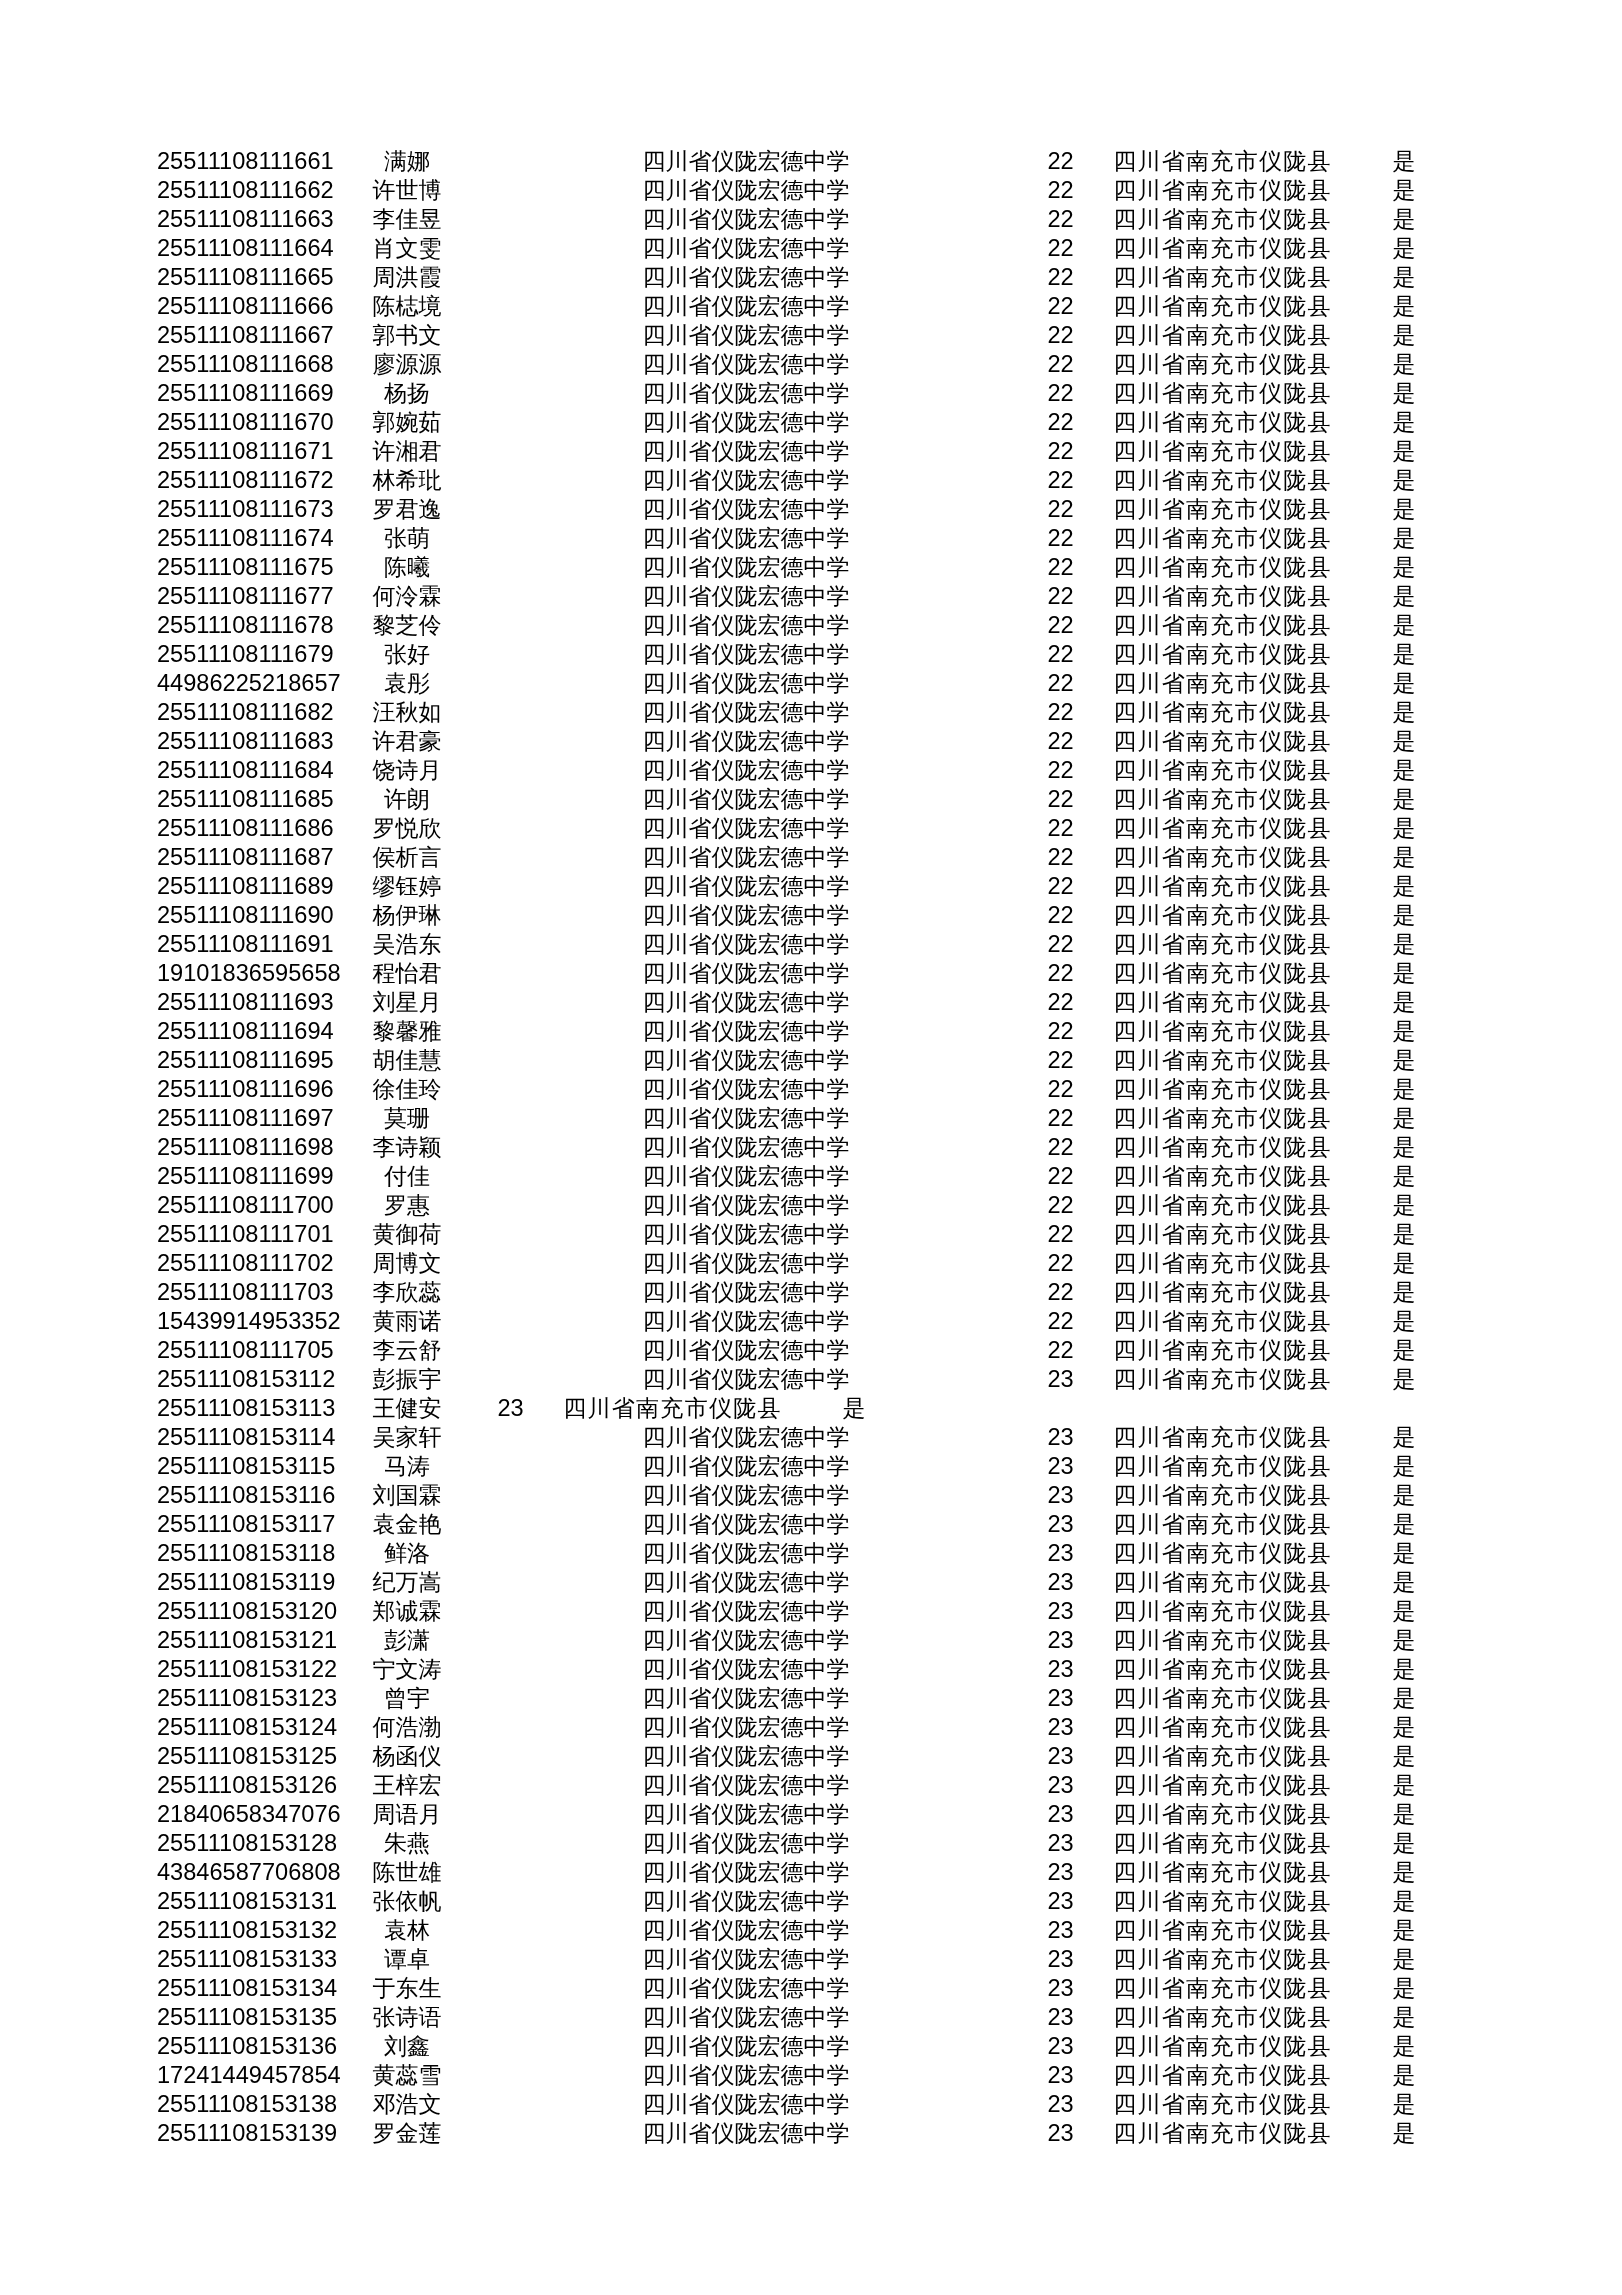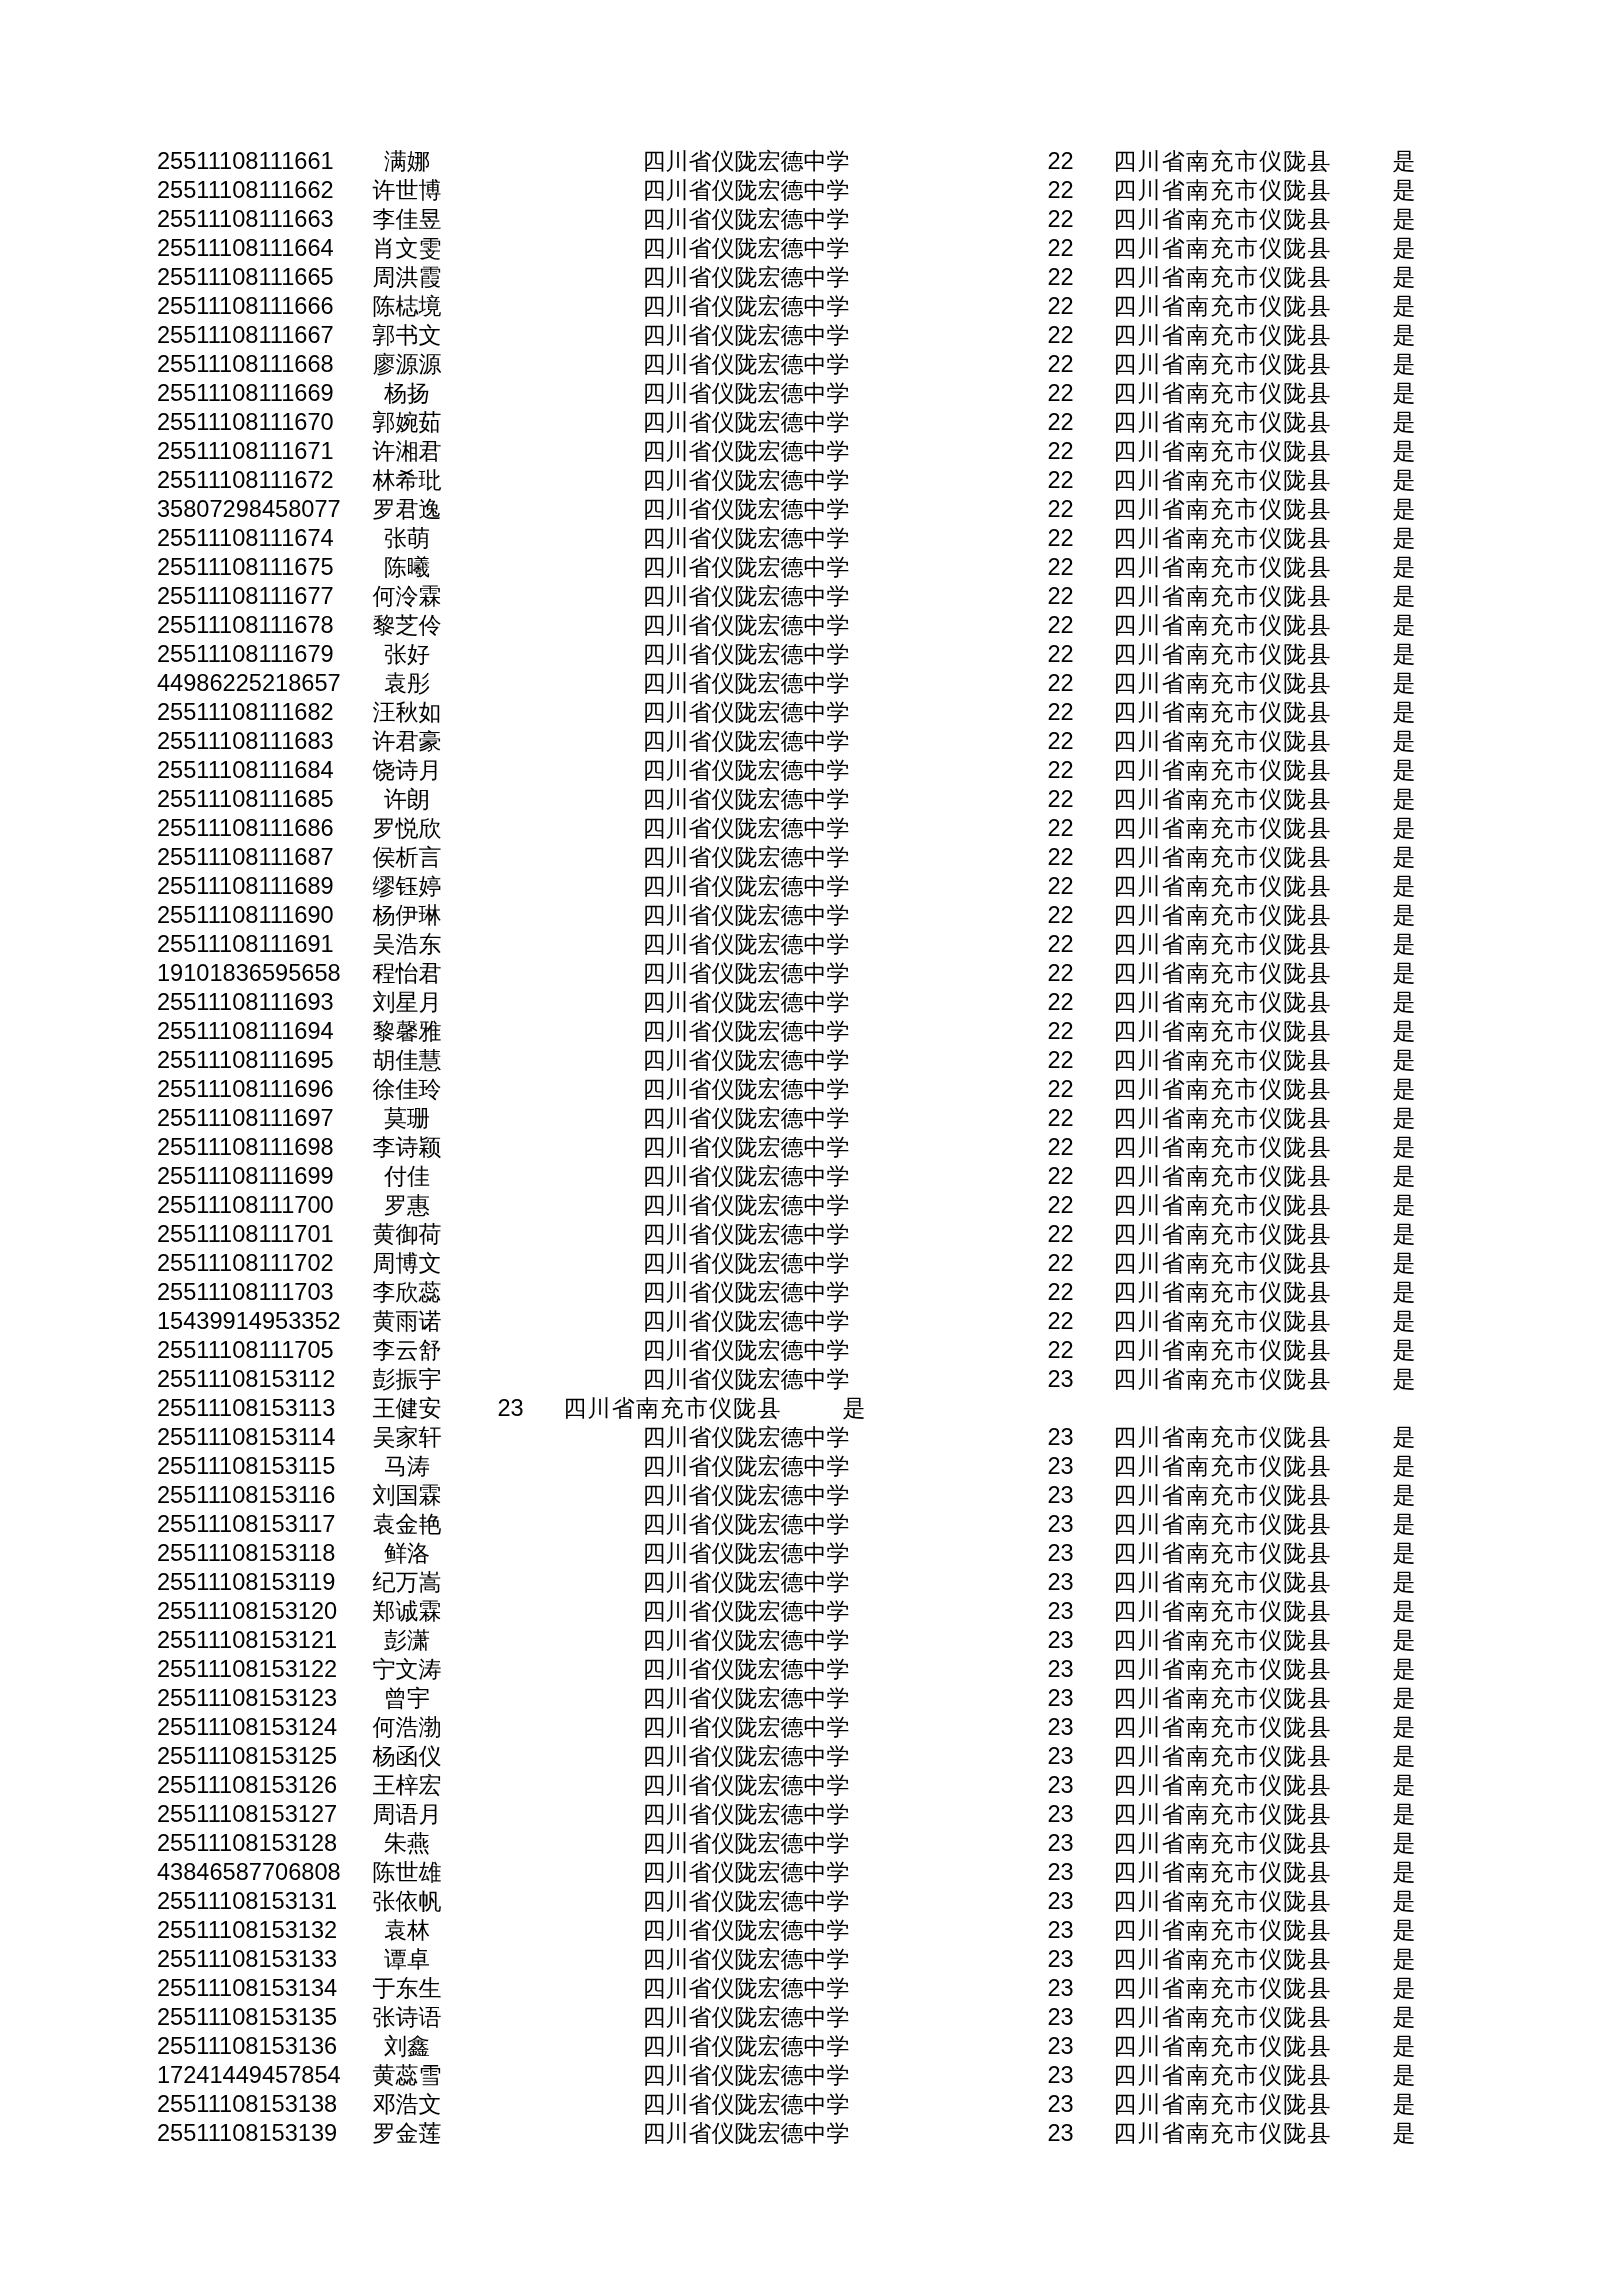--- a/index.html
+++ b/index.html
@@ -151,21 +151,21 @@
         <div class="cell c-margin"></div>
         <div class="cell c-id">25511108111672</div>
         <div class="cell c-name">林希玭</div>
         <div class="cell c-school">四川省仪陇宏德中学</div>
         <div class="cell c-num">22</div>
         <div class="cell c-county">四川省南充市仪陇县</div>
         <div class="cell c-flag">是</div>
       </div>
       <div class="row">
         <div class="cell c-margin"></div>
-        <div class="cell c-id">35807298458077</div>
+        <div class="cell c-id">25511108111673</div>
         <div class="cell c-name">罗君逸</div>
         <div class="cell c-school">四川省仪陇宏德中学</div>
         <div class="cell c-num">22</div>
         <div class="cell c-county">四川省南充市仪陇县</div>
         <div class="cell c-flag">是</div>
       </div>
       <div class="row">
         <div class="cell c-margin"></div>
         <div class="cell c-id">25511108111674</div>
         <div class="cell c-name">张萌</div>
@@ -555,21 +555,21 @@
         <div class="cell c-margin"></div>
         <div class="cell c-id">25511108153126</div>
         <div class="cell c-name">王梓宏</div>
         <div class="cell c-school">四川省仪陇宏德中学</div>
         <div class="cell c-num">23</div>
         <div class="cell c-county">四川省南充市仪陇县</div>
         <div class="cell c-flag">是</div>
       </div>
       <div class="row">
         <div class="cell c-margin"></div>
-        <div class="cell c-id">25511108153127</div>
+        <div class="cell c-id">21840658347076</div>
         <div class="cell c-name">周语月</div>
         <div class="cell c-school">四川省仪陇宏德中学</div>
         <div class="cell c-num">23</div>
         <div class="cell c-county">四川省南充市仪陇县</div>
         <div class="cell c-flag">是</div>
       </div>
       <div class="row">
         <div class="cell c-margin"></div>
         <div class="cell c-id">25511108153128</div>
         <div class="cell c-name">朱燕</div>

